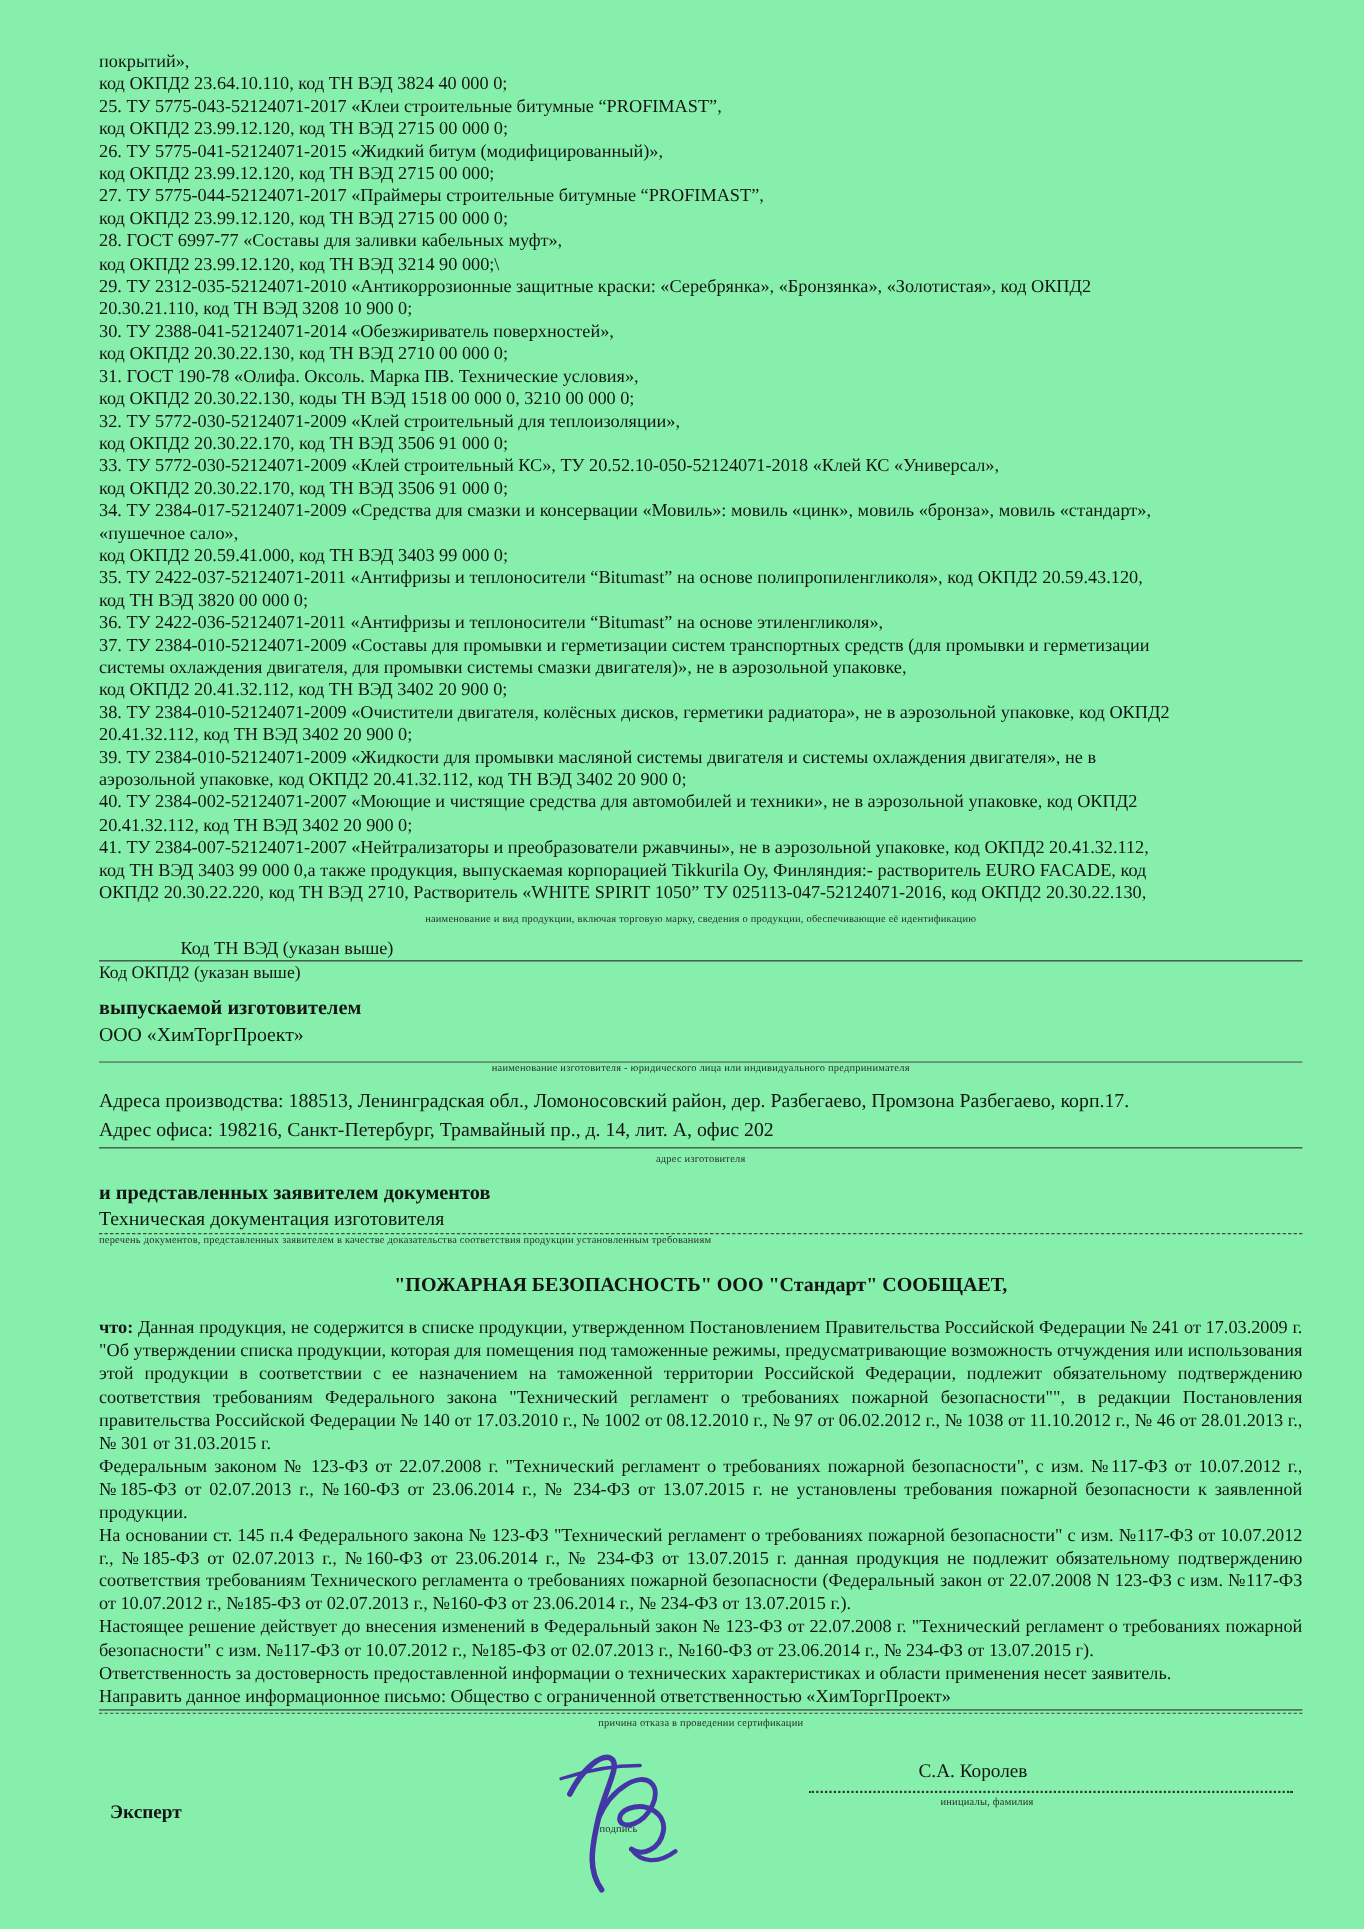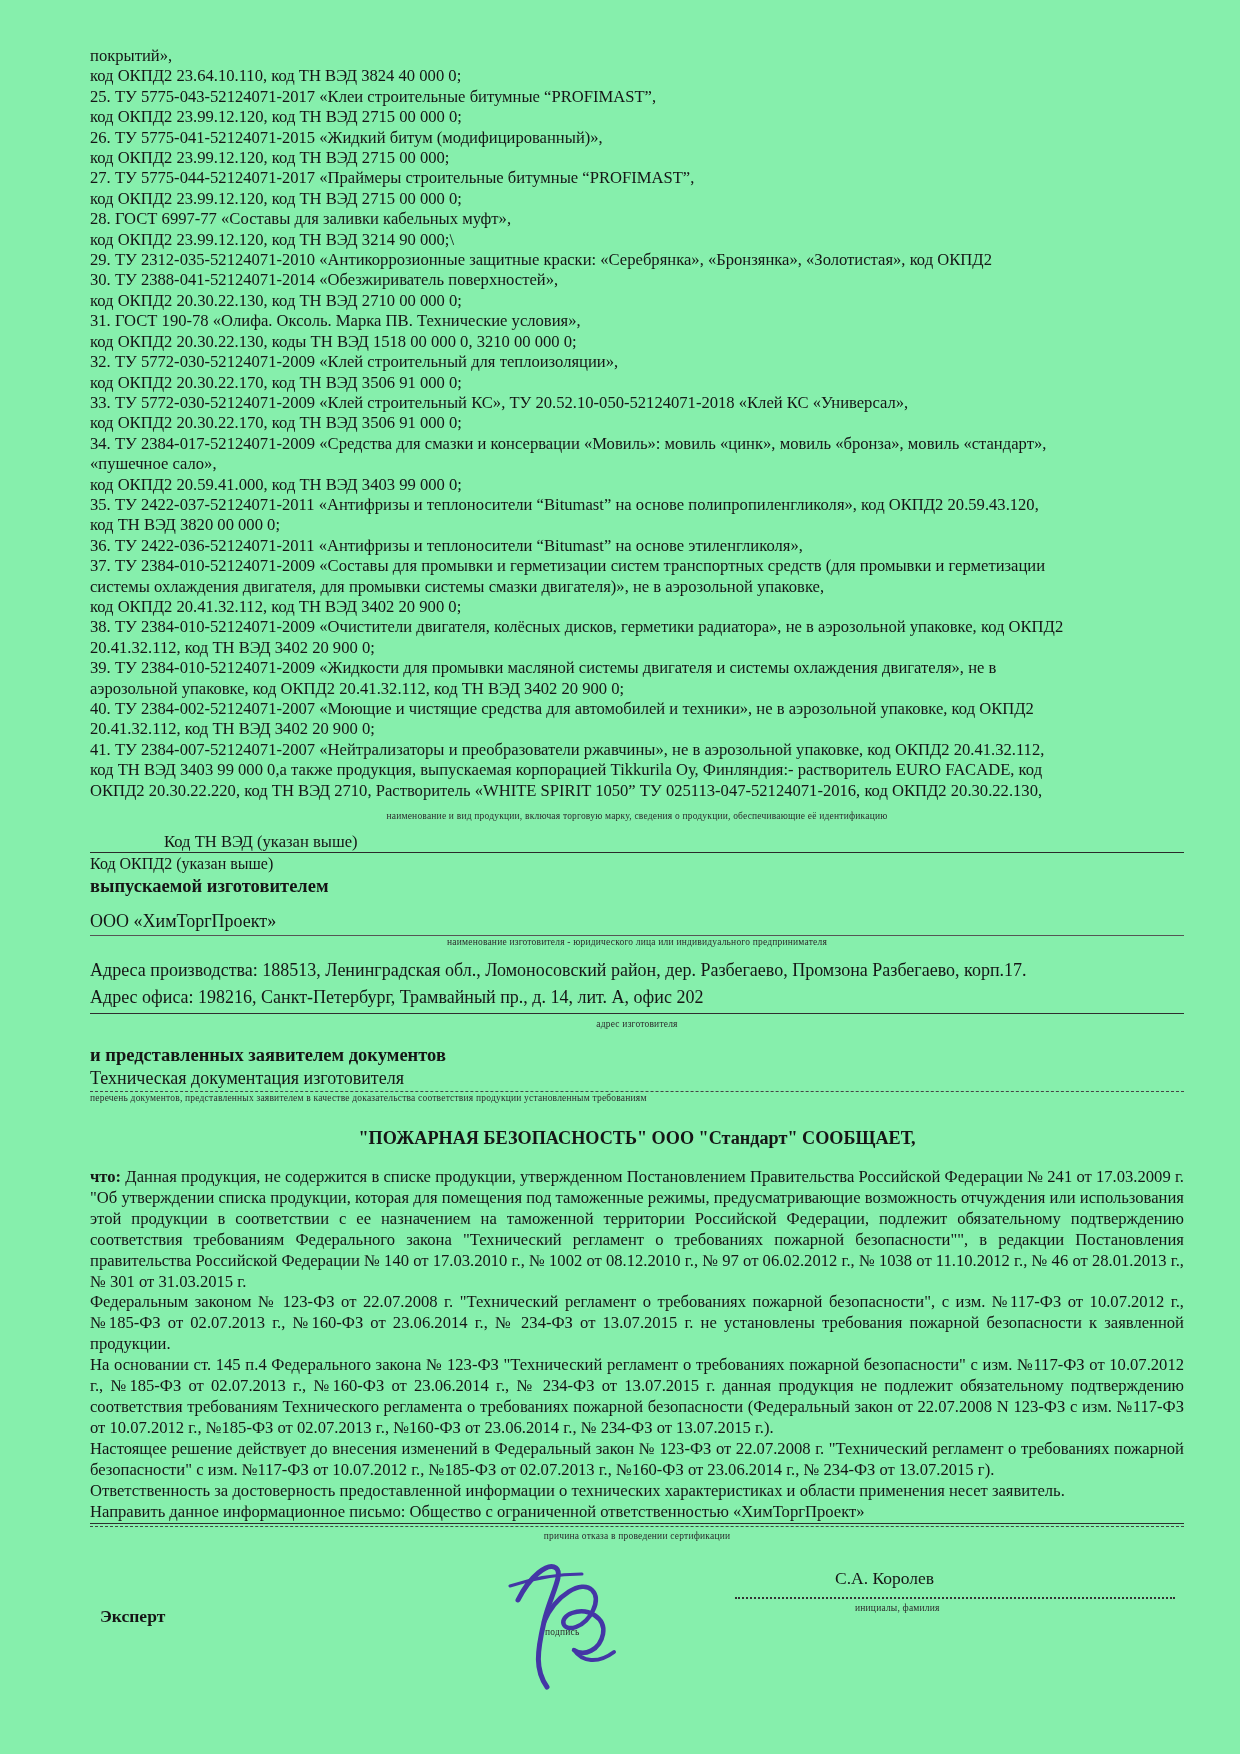--- a/index.html
+++ b/index.html
@@ -50,20 +50,21 @@
       <div class="list-line">код ОКПД2 23.64.10.110, код ТН ВЭД 3824 40 000 0;</div>
       <div class="list-line">25. ТУ 5775-043-52124071-2017 «Клеи строительные битумные “PROFIMAST”,</div>
       <div class="list-line">код ОКПД2 23.99.12.120, код ТН ВЭД 2715 00 000 0;</div>
       <div class="list-line">26. ТУ 5775-041-52124071-2015 «Жидкий битум (модифицированный)»,</div>
       <div class="list-line">код ОКПД2 23.99.12.120, код ТН ВЭД 2715 00 000;</div>
       <div class="list-line">27. ТУ 5775-044-52124071-2017 «Праймеры строительные битумные “PROFIMAST”,</div>
       <div class="list-line">код ОКПД2 23.99.12.120, код ТН ВЭД 2715 00 000 0;</div>
       <div class="list-line">28. ГОСТ 6997-77 «Составы для заливки кабельных муфт»,</div>
       <div class="list-line">код ОКПД2 23.99.12.120, код ТН ВЭД 3214 90 000;\</div>
       <div class="list-line">29. ТУ 2312-035-52124071-2010 «Антикоррозионные защитные краски: «Серебрянка», «Бронзянка», «Золотистая», код ОКПД2</div>
+      <div class="list-line">20.30.21.110, код ТН ВЭД 3208 10 900 0;</div>
       <div class="list-line">30. ТУ 2388-041-52124071-2014 «Обезжириватель поверхностей»,</div>
       <div class="list-line">код ОКПД2 20.30.22.130, код ТН ВЭД 2710 00 000 0;</div>
       <div class="list-line">31. ГОСТ 190-78 «Олифа. Оксоль. Марка ПВ. Технические условия»,</div>
       <div class="list-line">код ОКПД2 20.30.22.130, коды ТН ВЭД 1518 00 000 0, 3210 00 000 0;</div>
       <div class="list-line">32. ТУ 5772-030-52124071-2009 «Клей строительный для теплоизоляции»,</div>
       <div class="list-line">код ОКПД2 20.30.22.170, код ТН ВЭД 3506 91 000 0;</div>
       <div class="list-line">33. ТУ 5772-030-52124071-2009 «Клей строительный КС», ТУ 20.52.10-050-52124071-2018 «Клей КС «Универсал»,</div>
       <div class="list-line">код ОКПД2 20.30.22.170, код ТН ВЭД 3506 91 000 0;</div>
       <div class="list-line">34. ТУ 2384-017-52124071-2009 «Средства для смазки и консервации «Мовиль»: мовиль «цинк», мовиль «бронза», мовиль «стандарт»,</div>
       <div class="list-line">«пушечное сало»,</div>
@@ -87,23 +88,23 @@
 
   <div class="tiny center" style="margin-top:9px;">наименование и вид продукции, включая торговую марку, сведения о продукции, обеспечивающие её идентификацию</div>
 
   <div class="codes-row row-tnved">
     <span class="code-text">Код ТН ВЭД (указан выше)</span>
   </div>
   <div style="margin-top:2px;">
     <span class="code-text">Код ОКПД2 (указан выше)</span>
   </div>
 
-  <div class="bold-label" style="margin-top:2px;">выпускаемой изготовителем</div>
+  <div class="bold-label" style="margin-top:12px;">выпускаемой изготовителем</div>
 
-  <div class="med rule-thin" style="margin-top:12px;padding-bottom:3px;">ООО «ХимТоргПроект»</div>
+  <div class="med rule-thin" style="margin-top:0;padding-bottom:14px;">ООО «ХимТоргПроект»</div>
   <div class="tiny center">наименование изготовителя - юридического лица или индивидуального предпринимателя</div>
 
   <div class="addr" style="margin-top:9px;">Адреса производства:  188513, Ленинградская обл., Ломоносовский район, дер. Разбегаево, Промзона Разбегаево, корп.17.</div>
   <div class="addr rule" style="padding-bottom:2px;">Адрес офиса: 198216, Санкт-Петербург, Трамвайный пр., д. 14, лит. А, офис 202</div>
   <div class="tiny center" style="margin-top:4px;">адрес изготовителя</div>
 
   <div class="bold-label" style="margin-top:14px;">и представленных заявителем документов</div>
   <div class="med rule-dash" style="padding-bottom:2px;">Техническая документация изготовителя</div>
   <div class="tiny">перечень документов, представленных заявителем в качестве доказательства соответствия продукции установленным требованиям</div>
 

